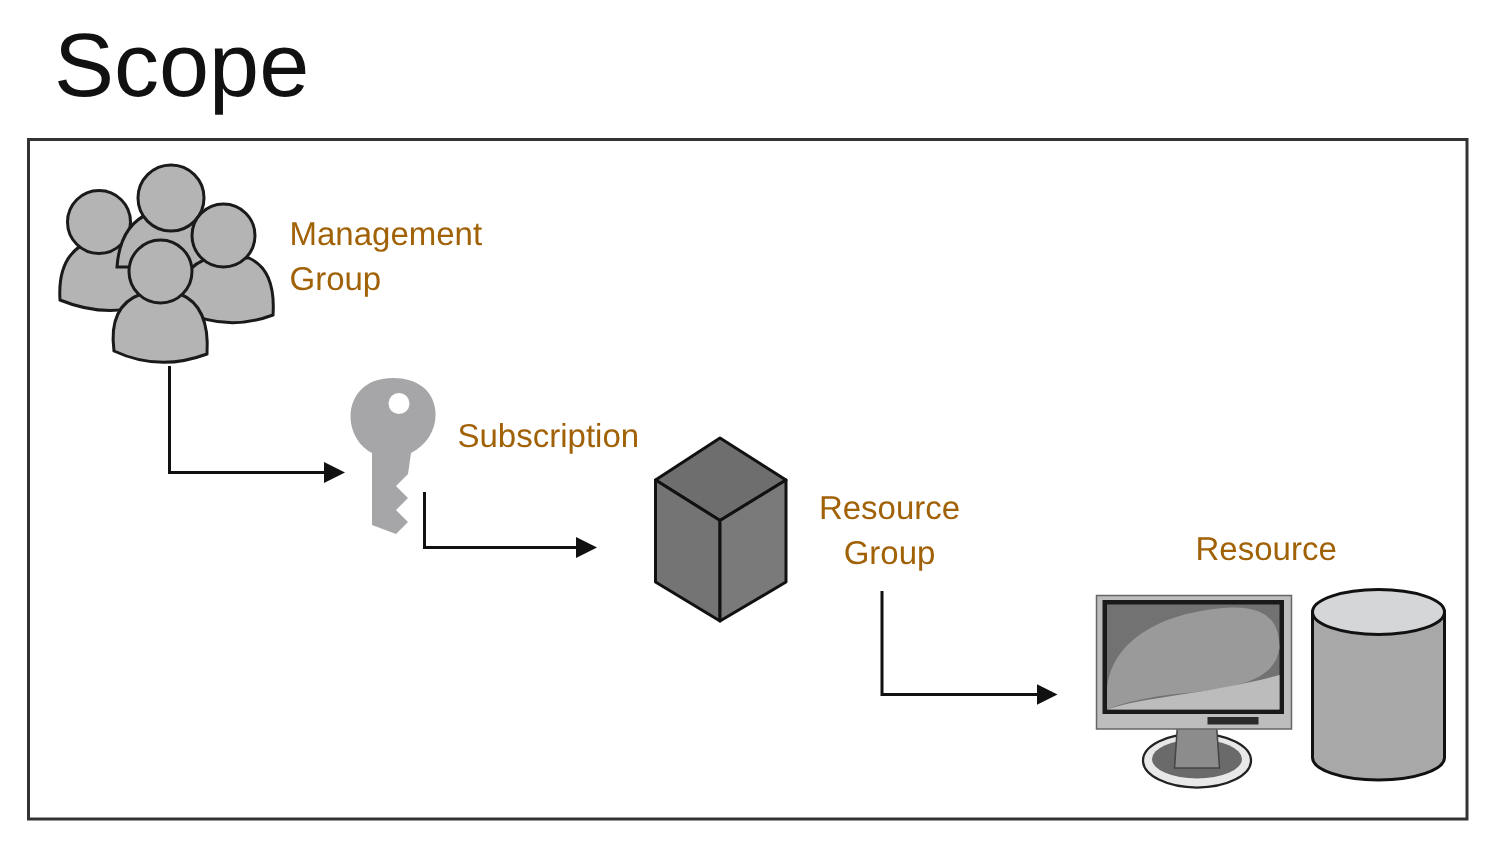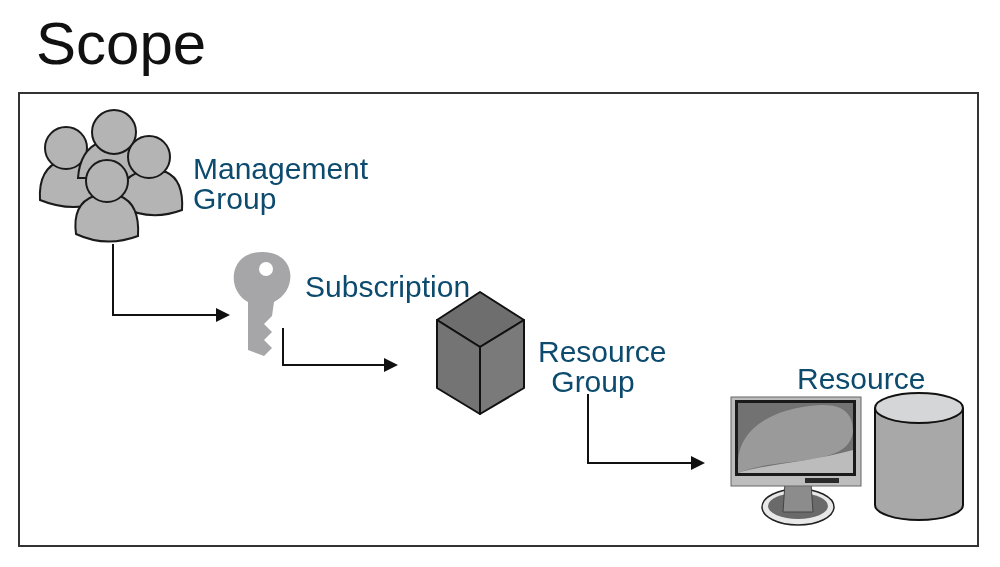--- a/index.html
+++ b/index.html
@@ -3,21 +3,21 @@
   <meta charset="utf-8">
   <style>
     html, body { margin: 0; padding: 0; background: #ffffff; }
     body { width: 1000px; height: 567px; position: relative; overflow: hidden;
            font-family: "Liberation Sans", "DejaVu Sans", sans-serif; color: #111; }
     .title { position: absolute; left: 36px; top: 16px; font-size: 60px; font-weight: 400;
              letter-spacing: 0px; line-height: 56px; }
     .frame { position: absolute; left: 18px; top: 92px; width: 961px; height: 455px;
              border: 2px solid #333; box-sizing: border-box; }
     svg.canvas { position: absolute; left: 0; top: 0; }
-    .label { position: absolute; font-size: 30px; line-height: 30px; color: #0c4a6e; margin-top: 13px; }
+    .label { position: absolute; font-size: 22px; line-height: 30px; color: #a16207; }
     .label.center { text-align: center; }
   </style>
 </head>
 <body>
 
 <div class="title">Scope</div>
 
 <div class="frame"></div>
 
 <svg class="canvas" width="1000" height="567" viewBox="0 0 1000 567">
@@ -75,20 +75,20 @@
     <path d="M283,328 L283,365 L396,365" marker-end="url(#arrowhead)"></path>
     <path d="M588,394 L588,463 L703,463" marker-end="url(#arrowhead)"></path>
   </g>
 </svg>
 
 <div class="label" style="left:193px; top:141px;">
   <div>Management</div>
   <div>Group</div>
 </div>
 
-<div class="label" style="left:305px; top:259px;">Subscription</div>
+<div class="label" style="left:305px; top:276px;">Subscription</div>
 
 <div class="label center" style="left:538px; top:324px; width:110px;">
   <div>Resource</div>
   <div>Group</div>
 </div>
 
 <div class="label" style="left:797px; top:351px;">Resource</div>
 
 </body></html>

